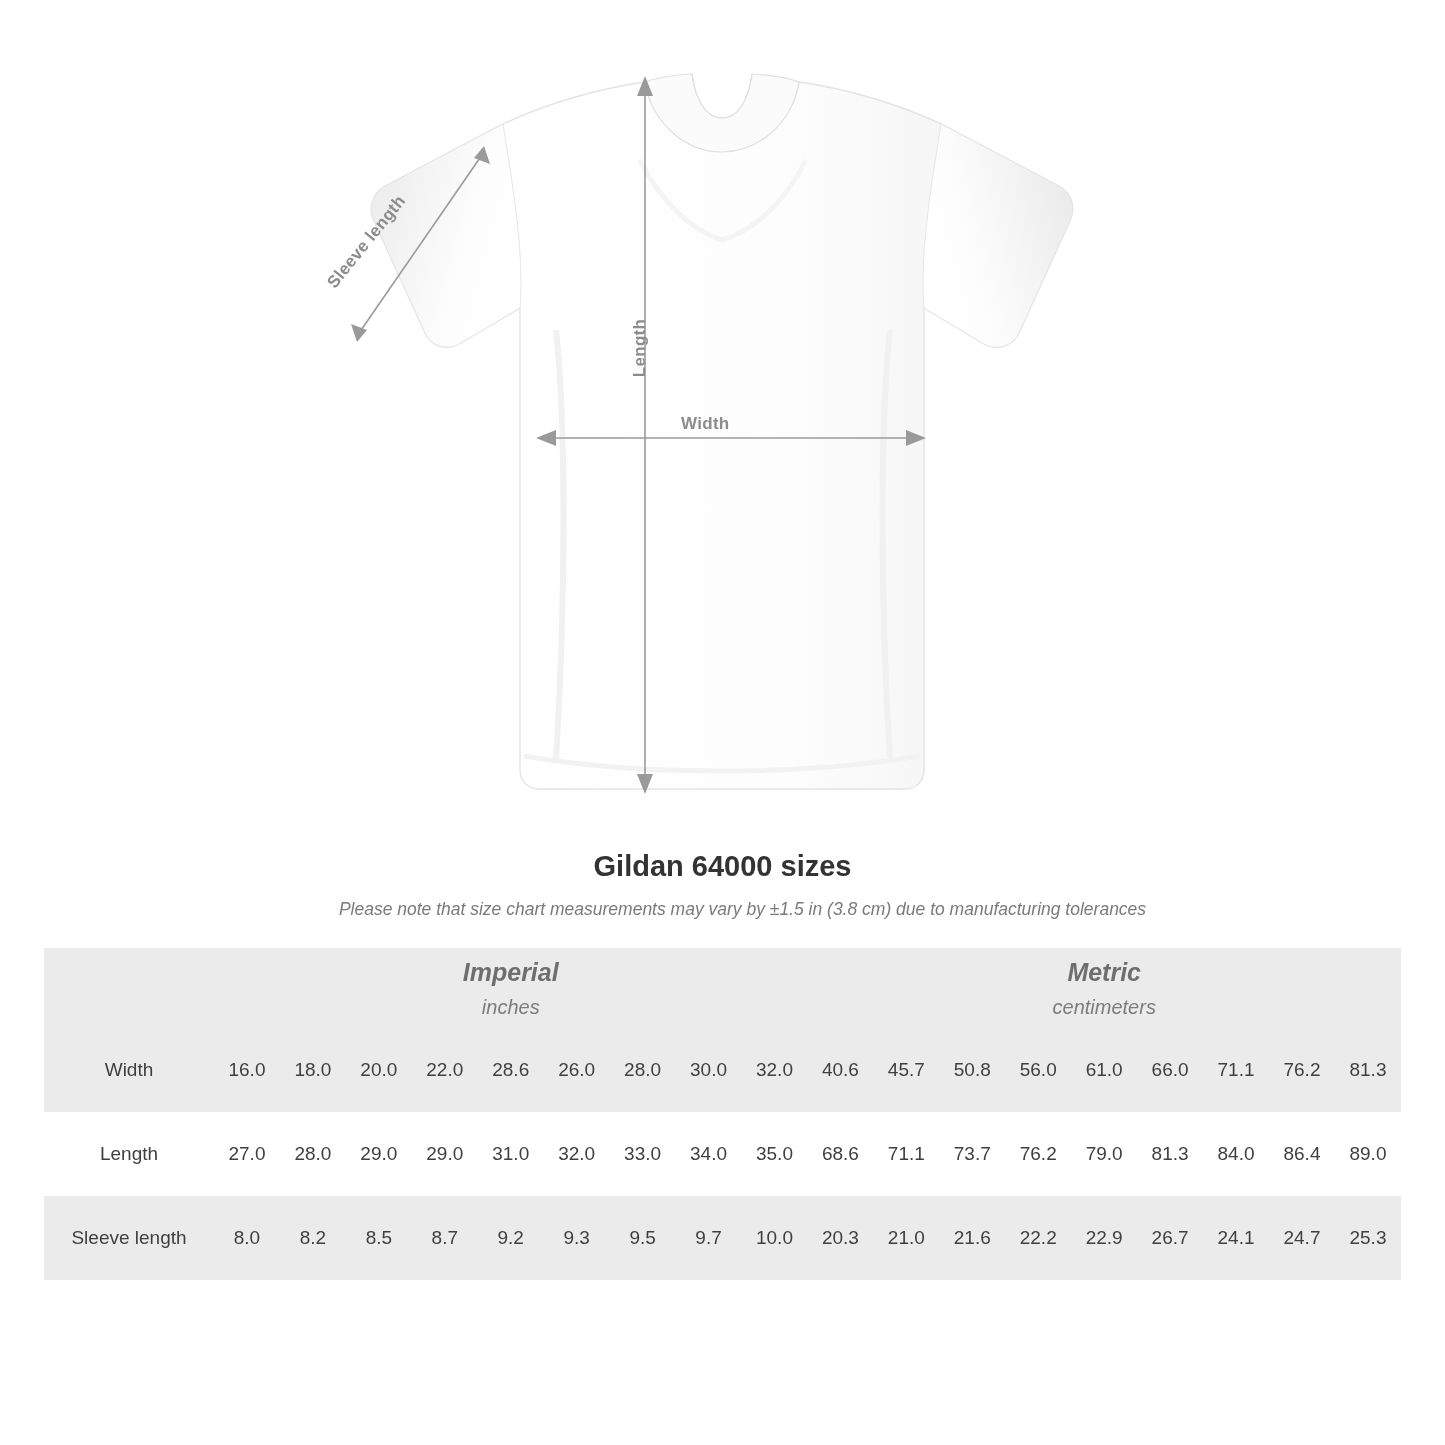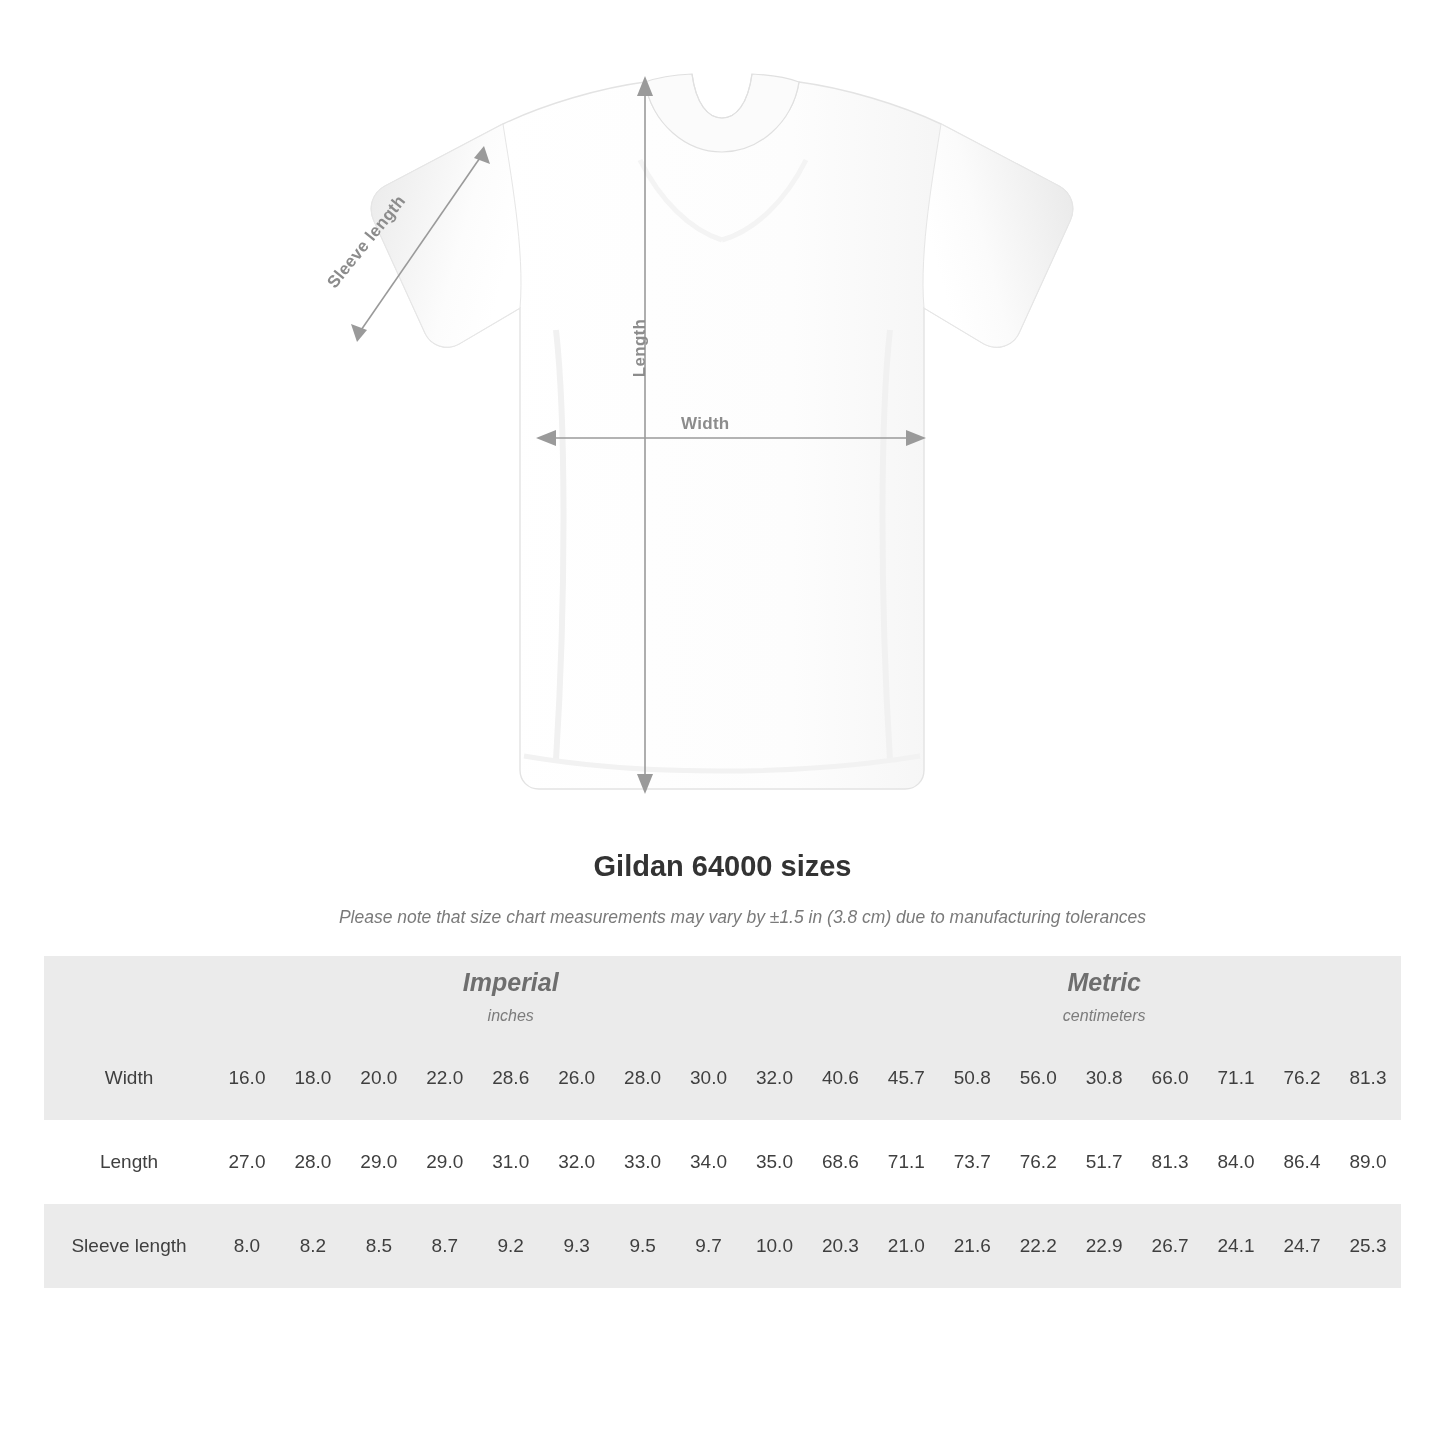--- a/index.html
+++ b/index.html
@@ -54,21 +54,21 @@
 
   
   .title-block {
     text-align: center;
     margin-top: 20px;
   }
   .chart-title {
     font-size: 29px;
     font-weight: bold;
     color: #333333;
-    margin: 0 0 24px 0;
+    margin: 0 0 16px 0;
   }
   .chart-note {
     font-size: 17.5px;
     font-style: italic;
     color: #7a7a7a;
     margin: 10px;
     padding-left: 40px;
   }
 
   
@@ -96,21 +96,21 @@
     padding: 0;
   }
   .unit-name {
     font-size: 25px;
     font-style: italic;
     font-weight: bold;
     color: #6e6e6e;
     line-height: 1.25;
   }
   .unit-sub {
-    font-size: 16px;
+    font-size: 20px;
     font-style: italic;
     color: #7c7c7c;
     margin-top: 8px;
   }
 
   tr.head-row td {
     background: #ffffff;
     height: 82px;
     font-size: 19px;
     font-weight: bold;
@@ -276,42 +276,42 @@
           <td>22.0</td>
           <td>28.6</td>
           <td>26.0</td>
           <td>28.0</td>
           <td>30.0</td>
           <td>32.0</td>
           <td>40.6</td>
           <td>45.7</td>
           <td>50.8</td>
           <td>56.0</td>
-          <td>30.8</td>
+          <td>61.0</td>
           <td>66.0</td>
           <td>71.1</td>
           <td>76.2</td>
           <td>81.3</td>
         </tr>
         <tr class="data-row plain">
           <td class="rowlabel">Length</td>
           <td>27.0</td>
           <td>28.0</td>
           <td>29.0</td>
           <td>29.0</td>
           <td>31.0</td>
           <td>32.0</td>
           <td>33.0</td>
           <td>34.0</td>
           <td>35.0</td>
           <td>68.6</td>
           <td>71.1</td>
           <td>73.7</td>
           <td>76.2</td>
-          <td>51.7</td>
+          <td>79.0</td>
           <td>81.3</td>
           <td>84.0</td>
           <td>86.4</td>
           <td>89.0</td>
         </tr>
         <tr class="data-row shade">
           <td class="rowlabel">Sleeve length</td>
           <td>8.0</td>
           <td>8.2</td>
           <td>8.5</td>

